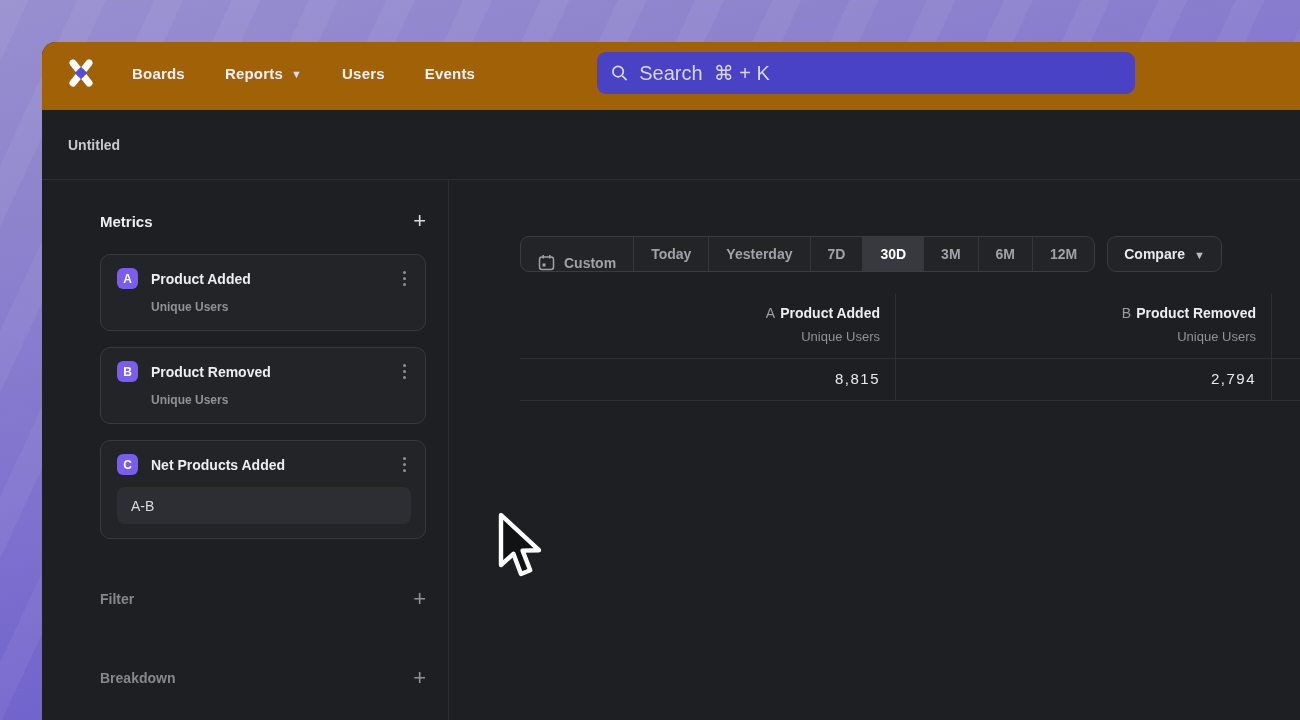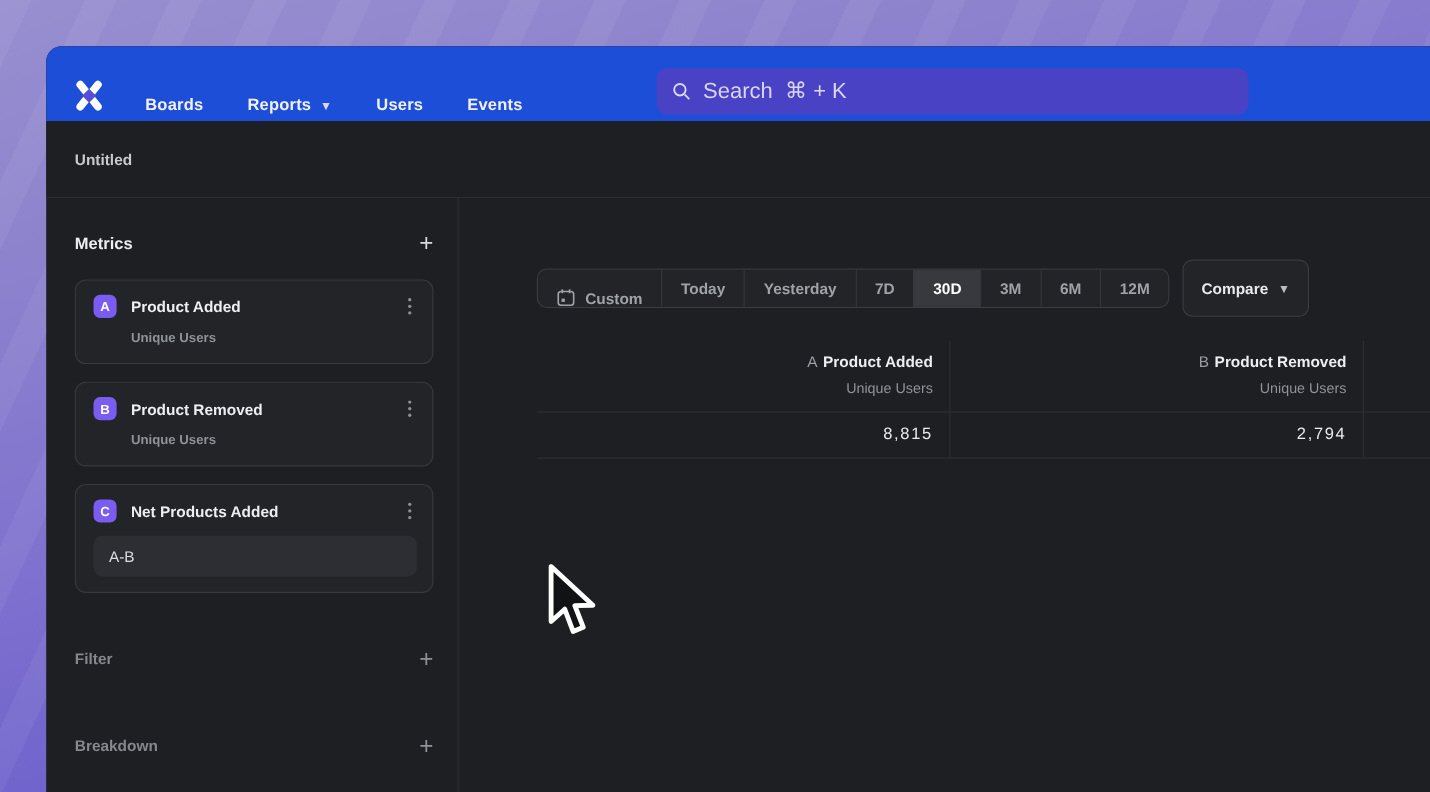--- a/index.html
+++ b/index.html
@@ -14,22 +14,22 @@
 
   .window {
     position:absolute; left:42px; top:42px; right:0; bottom:0;
     border-top-left-radius:14px; overflow:hidden;
     background:#1d1f22;
     display:flex; flex-direction:column;
   }
 
   
   .nav {
-    height:68px; flex:0 0 68px; background:#1d4ed8;
-    display:flex; align-items:flex-end; padding:0 24px 6px 22px;
+    height:68px; flex:0 0 68px; background:#a16207;
+    display:flex; align-items:center; padding:0 24px 6px 22px;
   }
   .logo { width:34px; height:34px; position:relative; margin-right:34px; display:flex; align-items:center; justify-content:center; }
   .nav-items { display:flex; align-items:center; gap:40px; }
   .nav-item { color:#f2f1fb; font-size:15px; font-weight:600; letter-spacing:.2px; display:flex; align-items:center; gap:8px; cursor:pointer; }
   .nav-item .chev { font-size:11px; color:#d9d6f6; transform:translateY(1px); }
   .search {
     margin-left:122px; width:538px; height:42px; background:#4a42c4;
     border:none; border-radius:9px; display:flex; align-items:center; padding:0 14px; gap:11px;
   }
   .search input {
@@ -40,21 +40,21 @@
 
   
   .titlebar {
     height:70px; flex:0 0 70px; background:#1d1f22;
     border-bottom:1px solid #2b2d31;
     display:flex; align-items:center; padding:0 26px;
   }
   .titlebar .title { color:#c7c9cc; font-size:14px; font-weight:600; }
 
   
-  .body { flex:1; display:flex; min-height:0; }
+  .body { flex:1; display:flex; min-height:0;padding-left:32px; }
   .sidebar {
     width:375px; flex:0 0 375px; border-right:1px solid #2b2d31;
     padding:30px 22px 0 26px;
   }
   .metrics-head { display:flex; align-items:center; justify-content:space-between; margin-bottom:22px; }
   .metrics-head .lbl { color:#eceef0; font-size:15px; font-weight:700; }
   .plus { color:#d8dadd; font-size:22px; font-weight:300; line-height:1; cursor:pointer; }
   .plus.dim { color:#8f9297; }
 
   .card {
@@ -88,21 +88,21 @@
     background:#222427; border:1px solid #3a3c41; border-radius:9px; overflow:hidden;
   }
   .seg {
     display:flex; align-items:center; gap:9px; padding:0 17px;
     color:#9fa2a8; font-size:14px; font-weight:600; cursor:pointer; white-space:nowrap;
     border-left:1px solid #35373b;
   }
   .seg:first-child { border-left:none;align-items:flex-end; }
   .seg.active { background:#37393f; color:#ffffff; font-weight:700; }
   .compare-btn {
-    height:52px; padding:0 16px; background:#222427; border:1px solid #3a3c41; border-radius:9px;
+    height:36px; padding:0 16px; background:#222427; border:1px solid #3a3c41; border-radius:9px;
     color:#e9eaec; font-size:14px; font-weight:700; display:flex; align-items:center; gap:9px; cursor:pointer;
   }
   .compare-btn .chev { font-size:11px; color:#b9bcc1; transform:translateY(1px); }
 
   .table { display:flex; margin-top:22px; border-bottom:1px solid #2e3034; }
   .tcol { width:376px; flex:0 0 376px; border-right:1px solid #2e3034; }
   .tcol.filler { flex:1 1 auto; width:auto; border-right:none; }
   .thead { height:64px; padding:11px 15px 0 0; text-align:right; }
   .thead .line1 { font-size:14px; color:#eceef0; font-weight:700; }
   .thead .line1 .pfx { color:#9a9da3; font-weight:400; margin-right:5px; }

